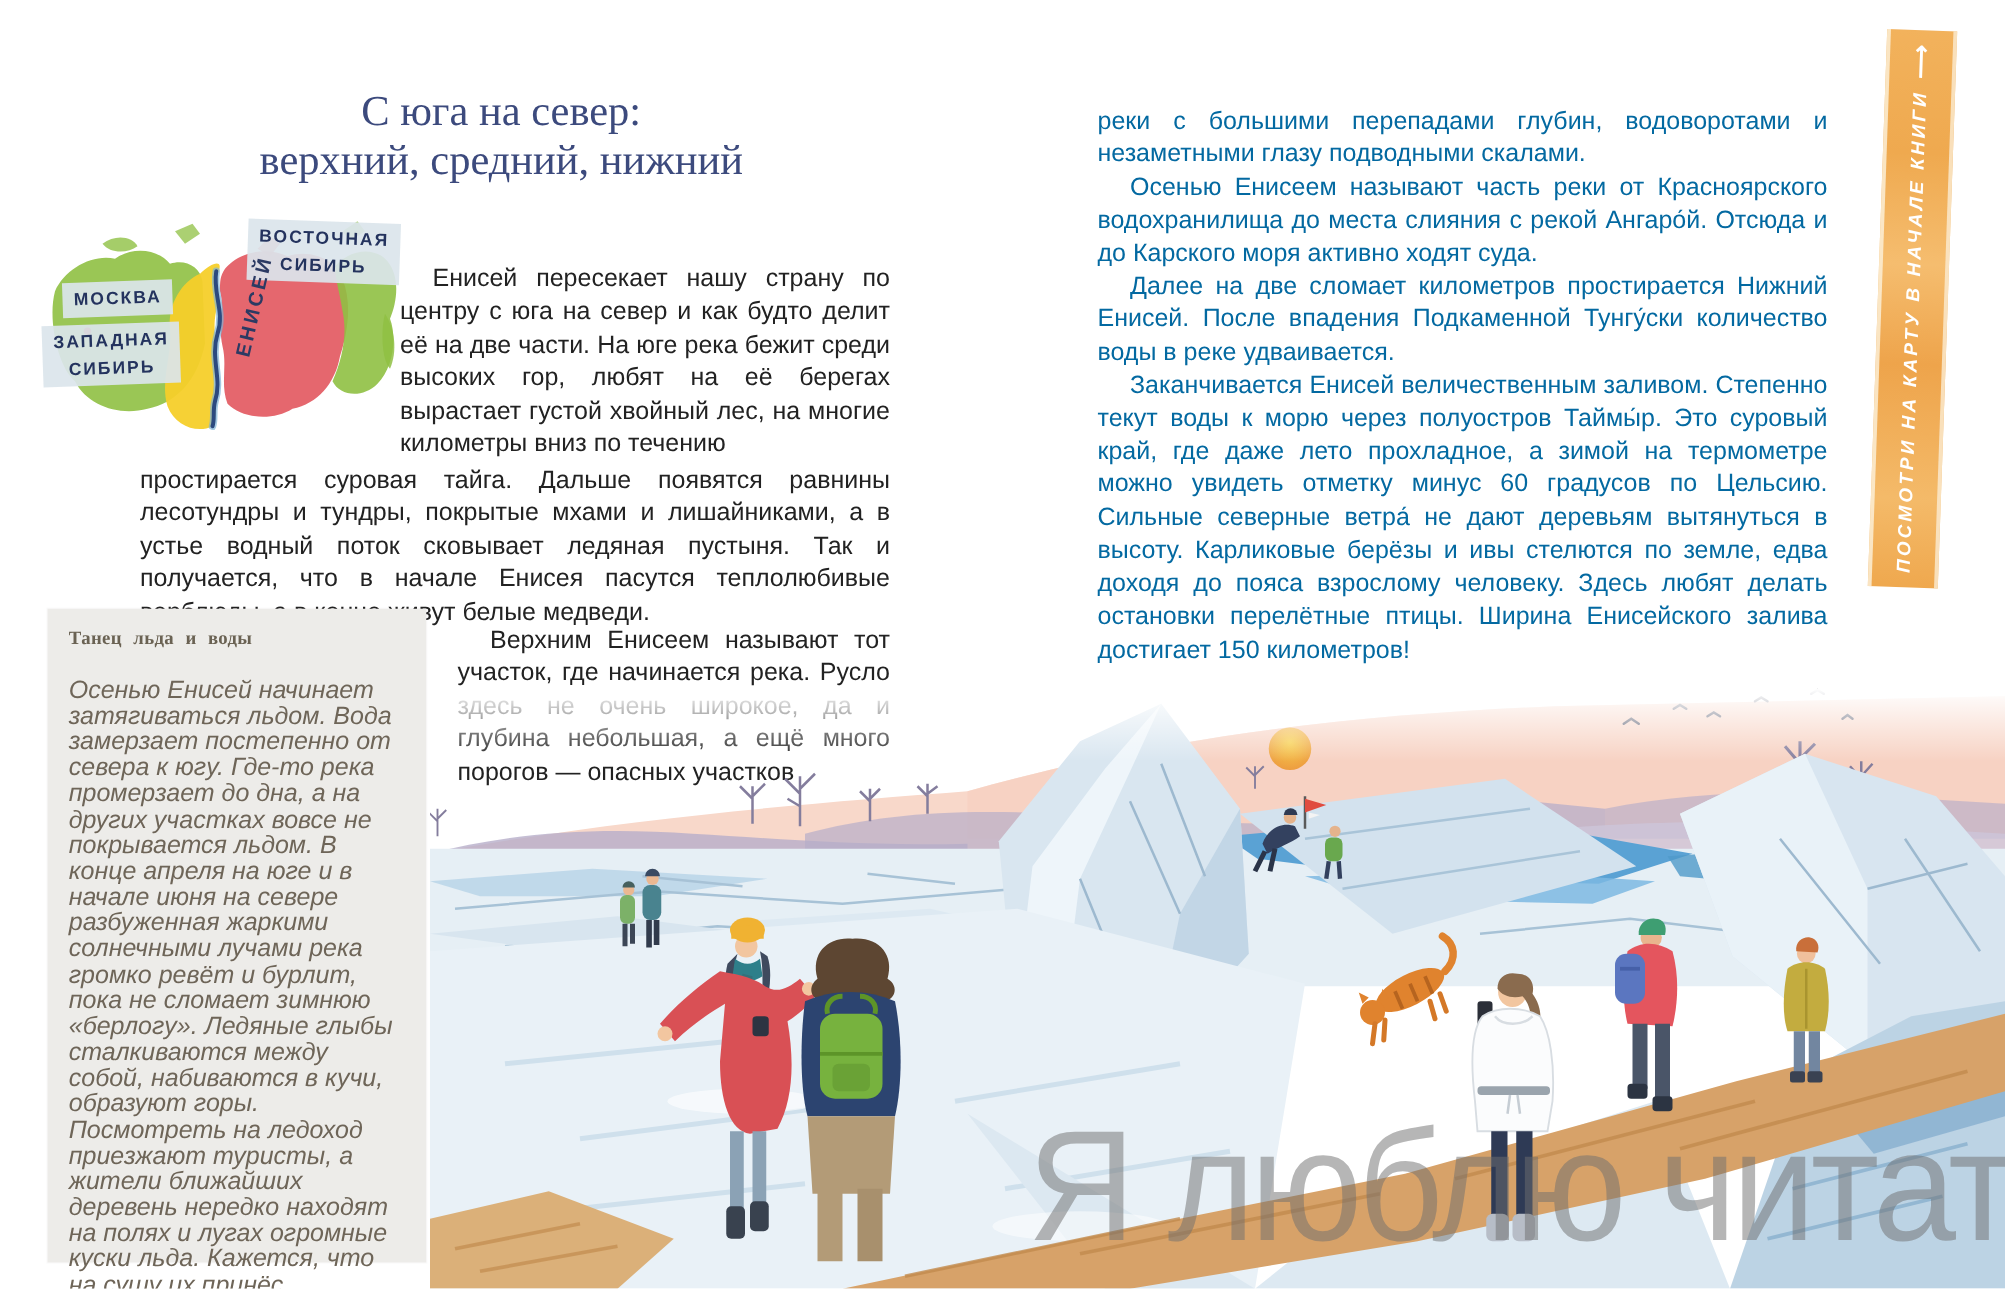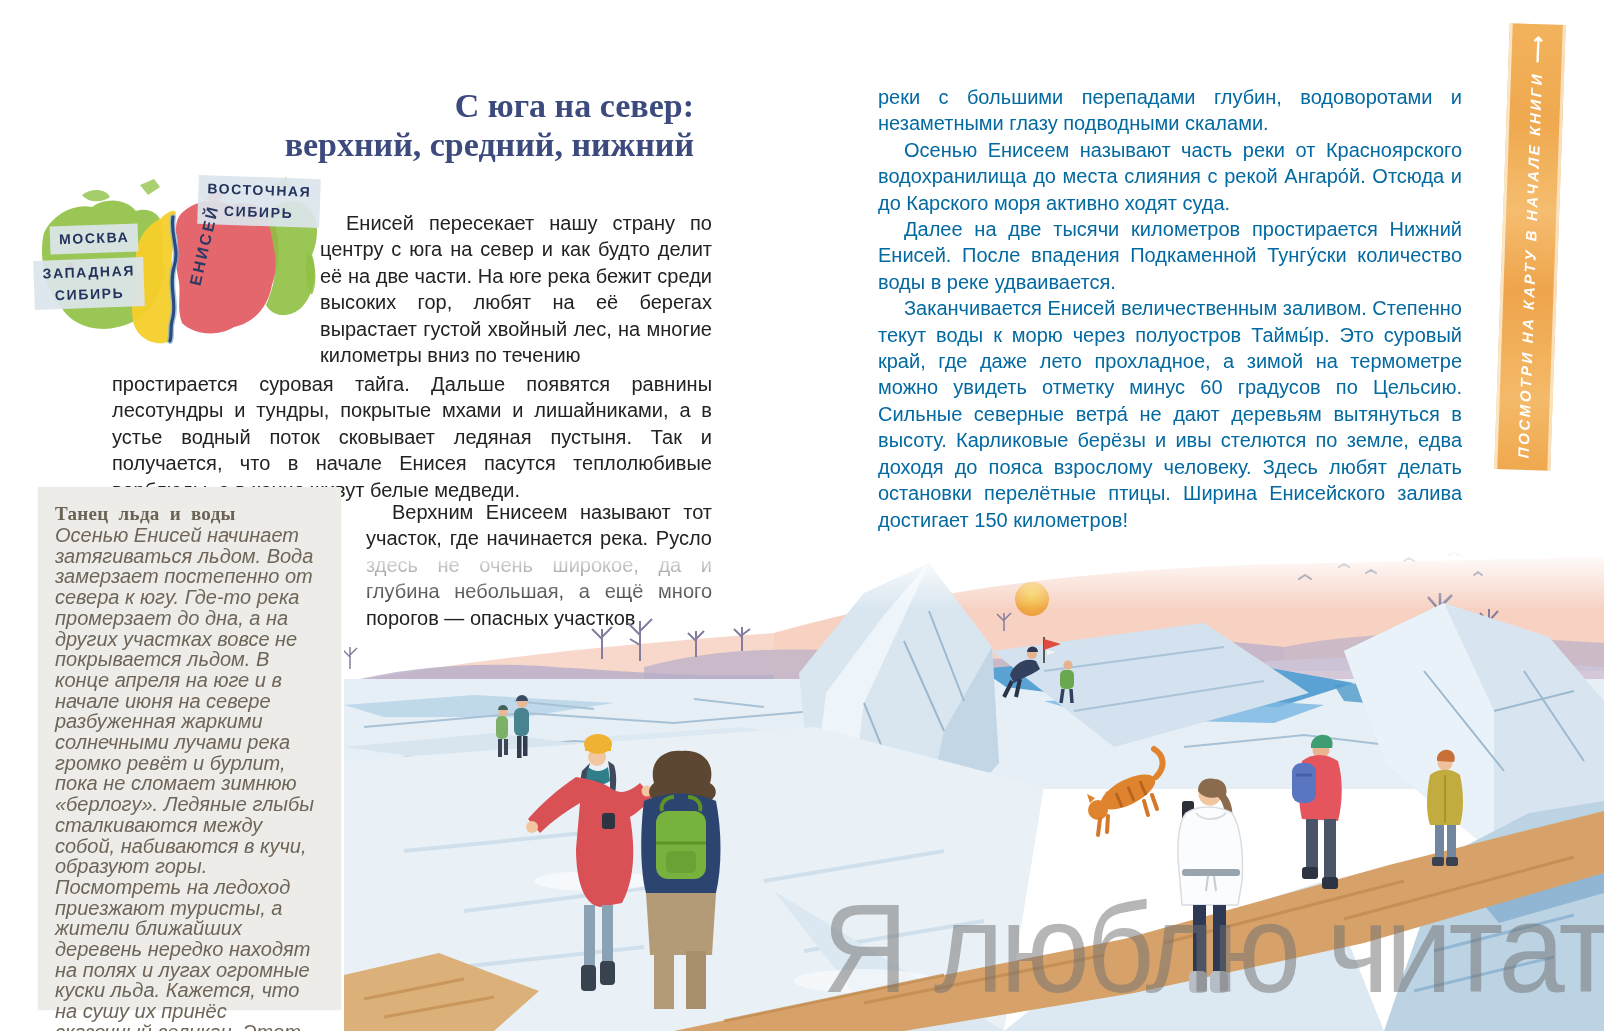--- a/index.html
+++ b/index.html
@@ -1,22 +1,22 @@
 <!DOCTYPE html>
 <html><head>
 <meta charset="utf-8">
 <style>
   html,body{margin:0;padding:0;background:#ffffff;}
   .page{position:relative;width:1604px;height:1031px;background:#ffffff;overflow:hidden;
         font-family:"Liberation Sans",sans-serif;color:#262626;}
 
   
-  .title{position:absolute;left:108px;top:86px;width:586px;text-align:right;
+  .title{position:absolute;left:108px;top:70px;width:586px;text-align:center;
          font-family:"Liberation Serif",serif;font-size:34px;line-height:1.16;
-         color:#3c4a7d;white-space:pre-line;font-weight:700;}
+         color:#3c4a7d;white-space:pre-line;font-weight:400;}
 
   
   .map-wrap{position:absolute;left:22px;top:155px;width:310px;height:208px;}
   .map-wrap svg{position:absolute;left:0;top:0;}
   .map-label{position:absolute;background:rgba(219,229,235,.92);color:#24335e;
              font-weight:bold;font-size:14px;letter-spacing:1.6px;line-height:1.55;
              padding:3px 9px;text-align:center;white-space:pre-line;}
   .lbl-moscow{left:28px;top:70px;transform:rotate(-2deg);}
   .lbl-west{left:12px;top:104px;transform:rotate(-2deg);}
   .lbl-east{left:176px;top:22px;transform:rotate(2deg);}
@@ -32,21 +32,21 @@
   .p1b{left:112px;top:351px;width:600px;}
   .p2 {left:366px;top:479px;width:346px;}
   .rcol{position:absolute;left:878px;top:84px;width:584px;}
   .rcol p{margin:0;font-size:20px;line-height:26.4px;text-align:justify;color:#0369a1;}
   .rcol p + p{text-indent:26px;}
 
   
   .sidebar{position:absolute;left:38px;top:487px;width:303px;height:523px;
            background:#edece9;box-sizing:border-box;padding:16px 17px 14px 17px;
            box-shadow:0 0 0 1px rgba(0,0,0,0.02);}
-  .sidebar h3{margin:0 0 0 0;font-family:"Liberation Serif",serif;font-size:19px;
+  .sidebar h3{margin:0 0 22px 0;font-family:"Liberation Serif",serif;font-size:15px;
               color:#6a6253;font-weight:bold;word-spacing:5px;letter-spacing:.3px;}
   .sidebar .sb-body{font-style:italic;font-size:20px;line-height:20.7px;color:#6e6558;
               text-align:left;}
 
   
   .ribbon{position:absolute;left:1307px;top:219px;width:446px;height:50px;
           transform:rotate(-88deg);
           background:linear-gradient(90deg,#efa84e 0%,#f4ba69 16%,#eea44b 40%,#f5bd6f 58%,#efa94f 78%,#f2b25c 100%);
           border-top:3px solid rgba(252,238,214,.85);
           border-bottom:3px solid rgba(250,233,205,.85);
@@ -115,21 +115,21 @@
   <p class="bodytext p2 indent">Верхним Енисеем называют тот участок, где начинается река. Русло здесь не очень широкое, да и глубина небольшая, а ещё много порогов — опасных участков</p>
 
   <aside class="sidebar">
     <h3>Танец льда и воды</h3>
     <div class="sb-body">Осенью Енисей начинает затягиваться льдом. Вода замерзает постепенно от севера к югу. Где-то река промерзает до дна, а на других участках вовсе не покрывается льдом. В конце апреля на юге и в начале июня на севере разбуженная жаркими солнечными лучами река громко ревёт и бурлит, пока не сломает зимнюю «берлогу». Ледяные глыбы сталкиваются между собой, набиваются в кучи, образуют горы. Посмотреть на ледоход приезжают туристы, а жители ближайших деревень нередко находят на полях и лугах огромные куски льда. Кажется, что на сушу их принёс сказочный великан. Этот великан — Енисей.</div>
   </aside>
 
   <div class="rcol">
     <p>реки с большими перепадами глубин, водоворотами и незаметными глазу подводными скалами.</p>
     <p>Осенью Енисеем называют часть реки от Красноярского водохранилища до места слияния с рекой Ангаро́й. Отсюда и до Карского моря активно ходят суда.</p>
-    <p>Далее на две тысячи километров простирается Нижний Енисей. После впадения Подкаменной Тунгу́ски количество воды в реке удваивается.</p>
+    <p>Далее на две сломает километров простирается Нижний Енисей. После впадения Подкаменной Тунгу́ски количество воды в реке удваивается.</p>
     <p>Заканчивается Енисей величественным заливом. Степенно текут воды к морю через полуостров Таймы́р. Это суровый край, где даже лето прохладное, а зимой на термометре можно увидеть отметку минус 60 градусов по Цельсию. Сильные северные ветра́ не дают деревьям вытянуться в высоту. Карликовые берёзы и ивы стелются по земле, едва доходя до пояса взрослому человеку. Здесь любят делать остановки перелётные птицы. Ширина Енисейского залива достигает 150 километров!</p>
   </div>
 
   <div class="ribbon">
     <span>ПОСМОТРИ НА КАРТУ В НАЧАЛЕ КНИГИ</span>
     <span class="arrow">⟶</span>
   </div>
 
   <svg class="illus" viewBox="0 0 1260 480">
     <defs>

